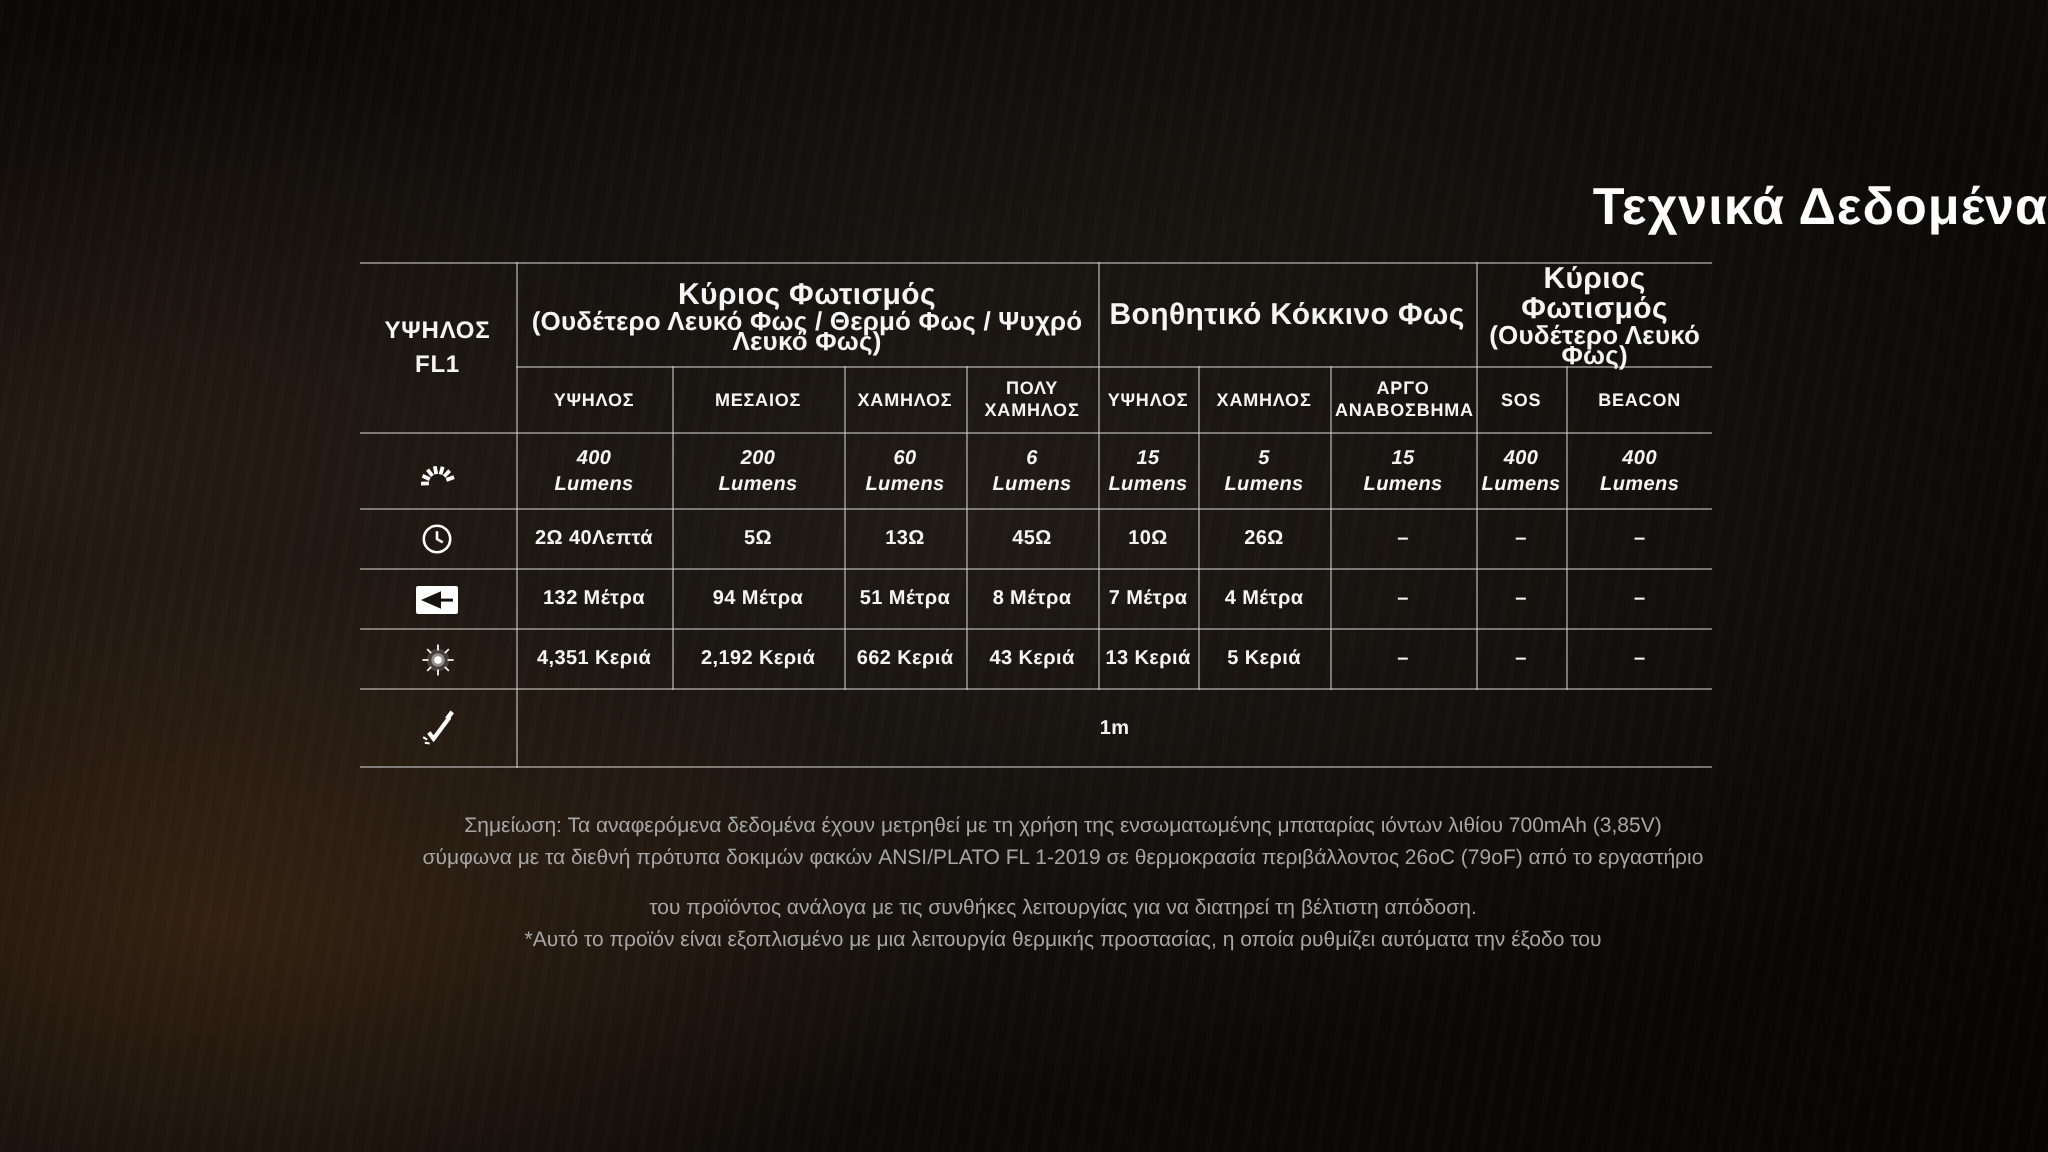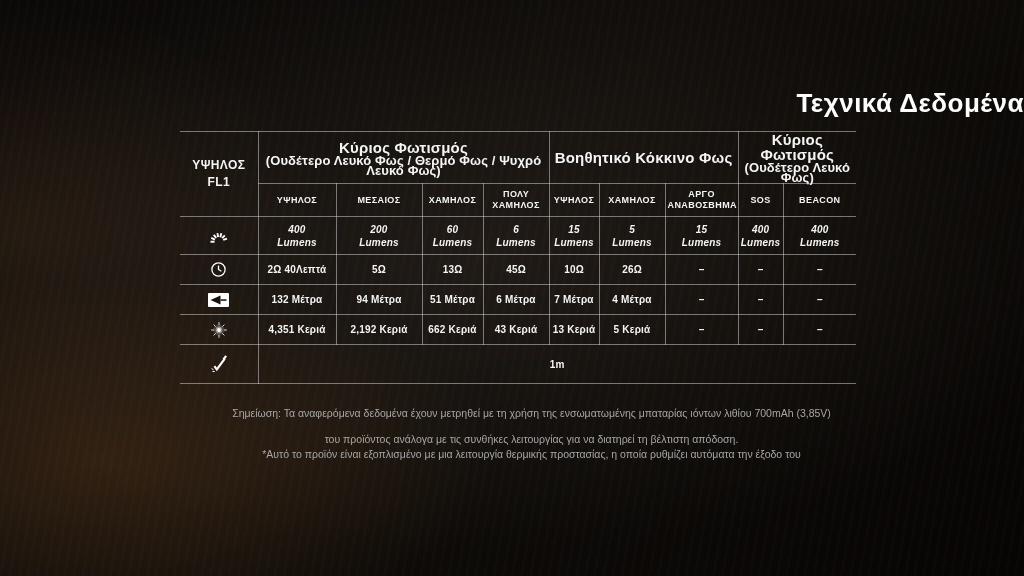--- a/index.html
+++ b/index.html
@@ -194,21 +194,21 @@
       <td class="icon-cell">
         <svg width="21" height="14" viewBox="0 0 21 14">
           <rect x="0" y="0" width="21" height="14" rx="1" fill="#fff"></rect>
           <path d="M2.5 7 L12.5 2.6 V11.4 Z" fill="#161210"></path>
           <rect x="12.5" y="6.3" width="6" height="1.5" fill="#161210"></rect>
         </svg>
       </td>
       <td>132 Μέτρα</td>
       <td>94 Μέτρα</td>
       <td>51 Μέτρα</td>
-      <td>6 Μέτρα</td>
+      <td>8 Μέτρα</td>
       <td>7 Μέτρα</td>
       <td>4 Μέτρα</td>
       <td class="dash">–</td>
       <td class="dash">–</td>
       <td class="dash">–</td>
     </tr>
 
     <tr class="r-cd">
       <td class="icon-cell">
         <svg width="18" height="18" viewBox="0 0 18 18">
@@ -248,19 +248,20 @@
         </svg>
       </td>
       <td colspan="9">1m</td>
     </tr>
   </tbody>
     </table>
 
   <div class="notes">
     <div class="note">
       <div class="note-line">Σημείωση: Τα αναφερόμενα δεδομένα έχουν μετρηθεί με τη χρήση της ενσωματωμένης μπαταρίας ιόντων λιθίου 700mAh (3,85V)</div>
+      <div class="note-line">σύμφωνα με τα διεθνή πρότυπα δοκιμών φακών ANSI/PLATO FL 1-2019 σε θερμοκρασία περιβάλλοντος 26oC (79oF) από το εργαστήριο</div>
     </div>
     <div class="note">
       <div class="note-line">του προϊόντος ανάλογα με τις συνθήκες λειτουργίας για να διατηρεί τη βέλτιστη απόδοση.</div>
       <div class="note-line">*Αυτό το προϊόν είναι εξοπλισμένο με μια λειτουργία θερμικής προστασίας, η οποία ρυθμίζει αυτόματα την έξοδο του</div>
     </div>
   </div>
 </div>
 
 </body></html>

